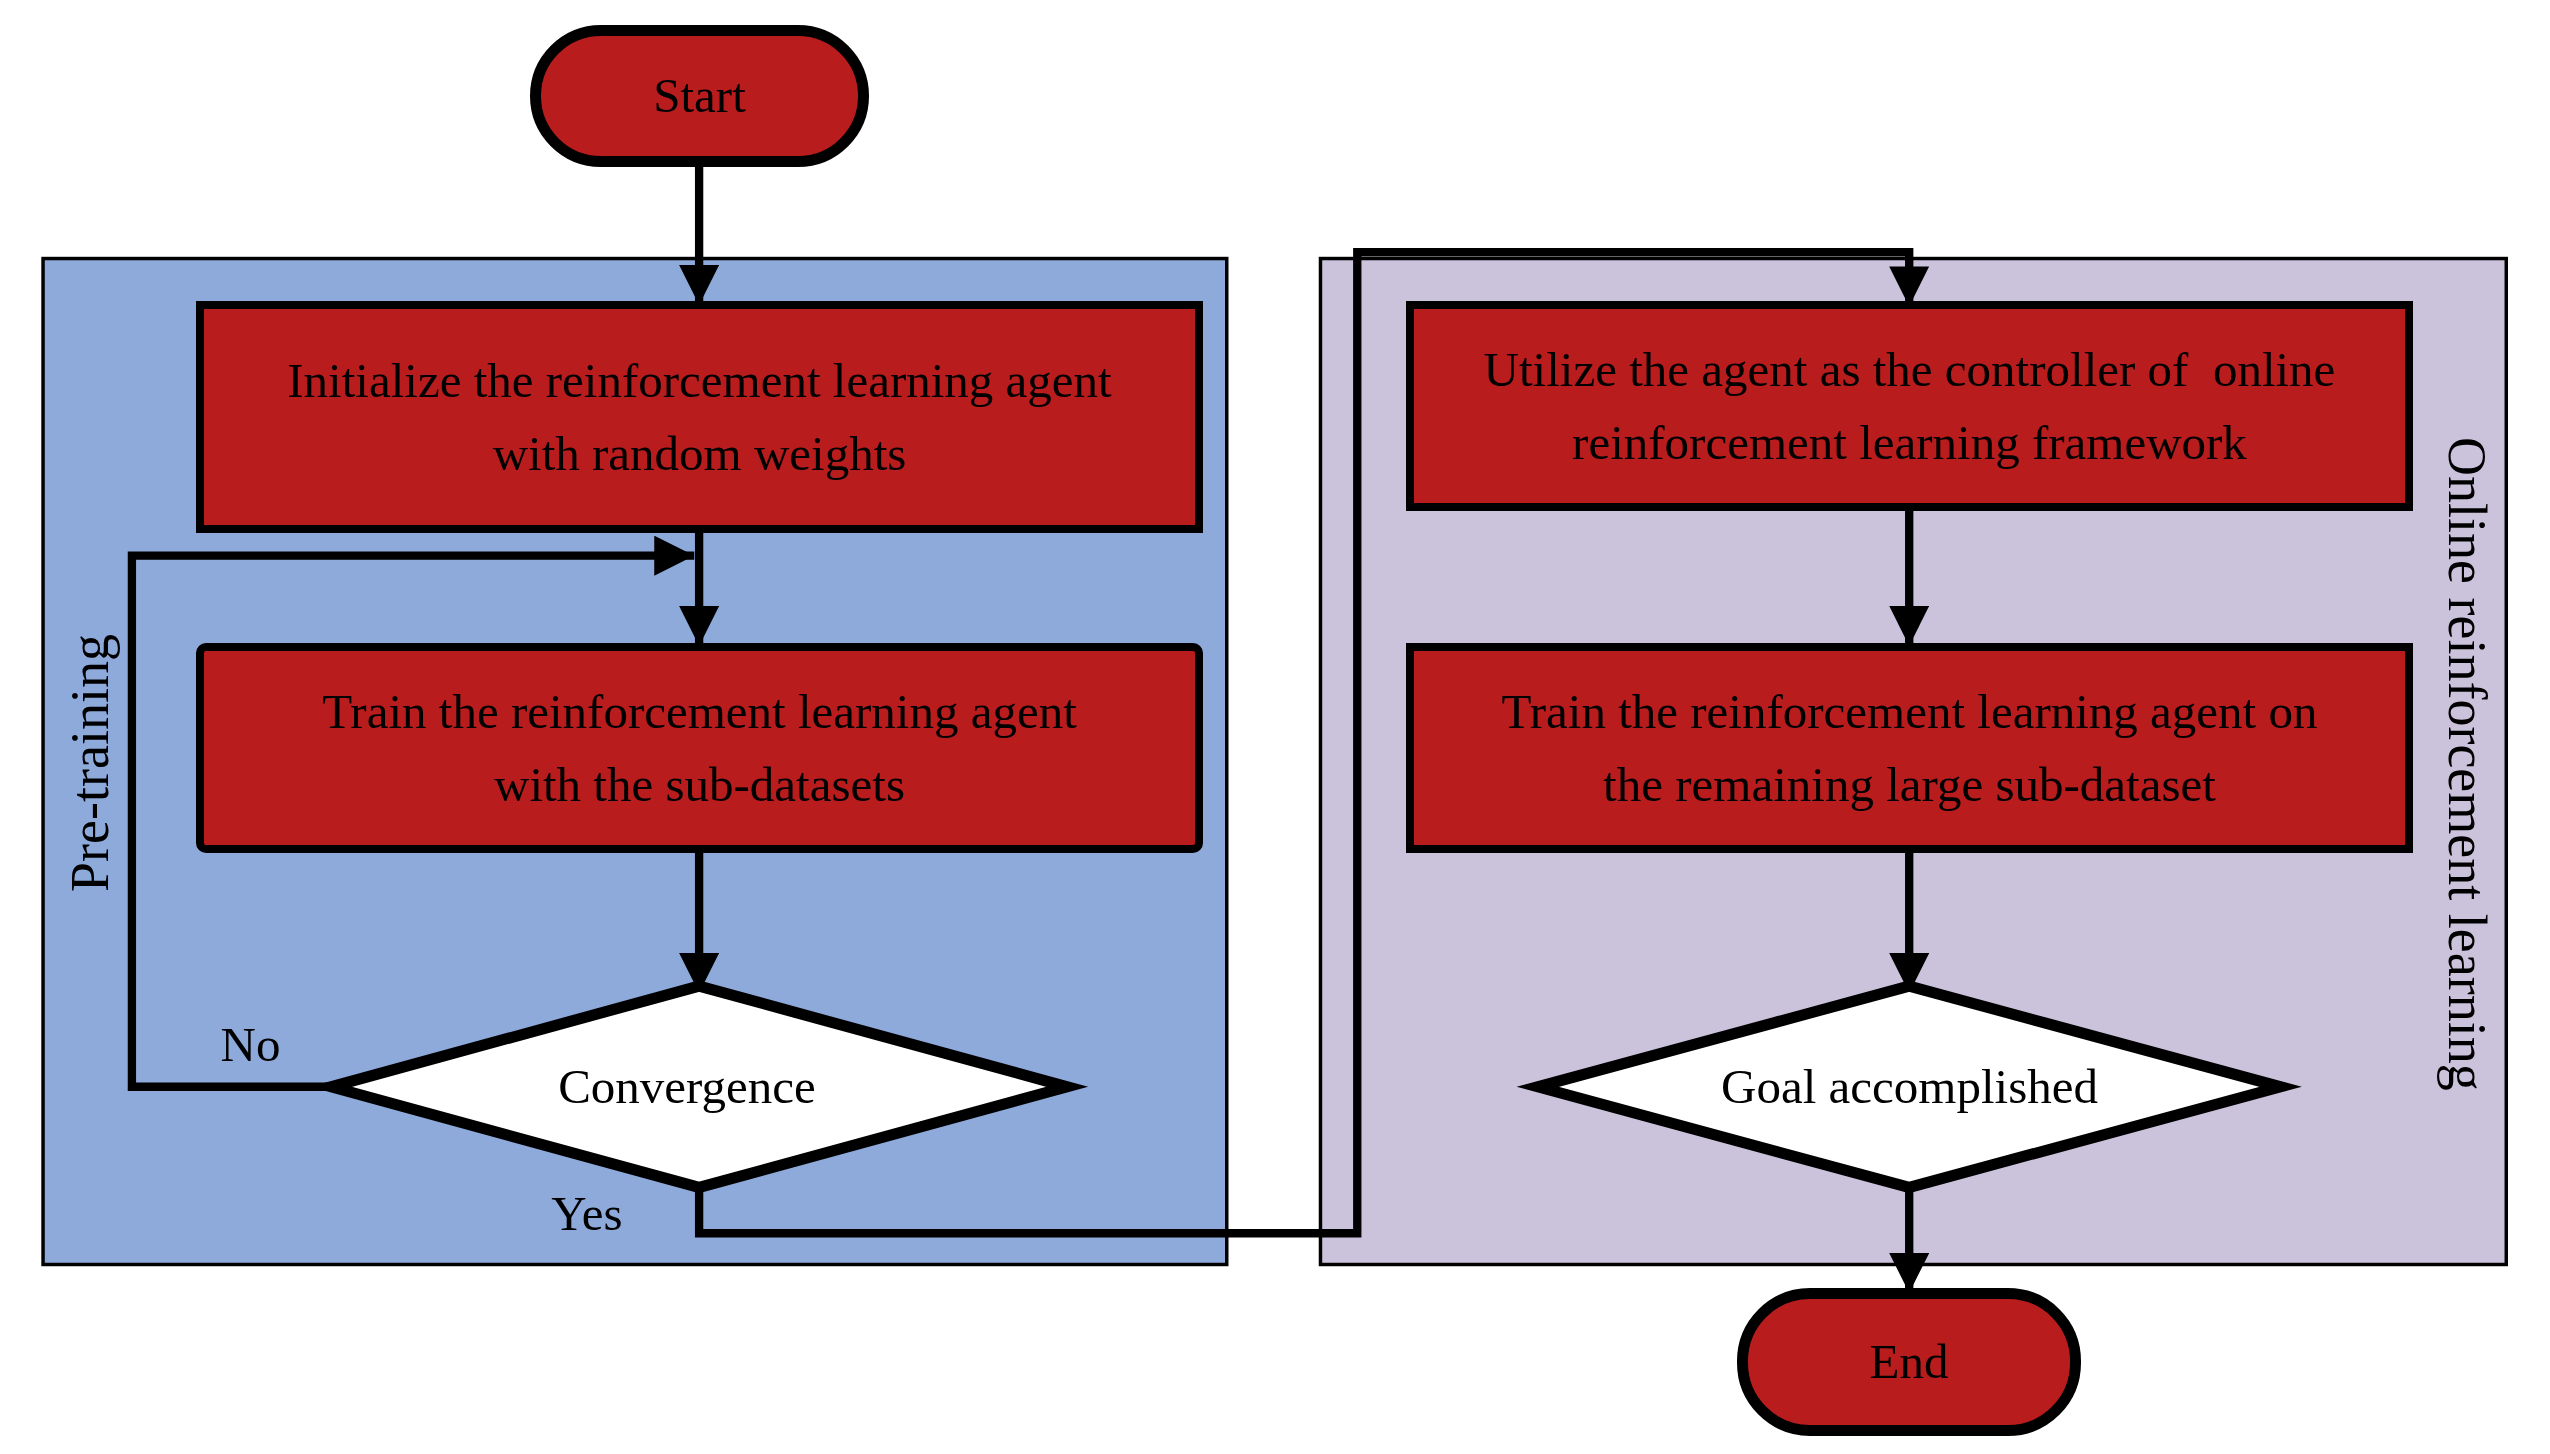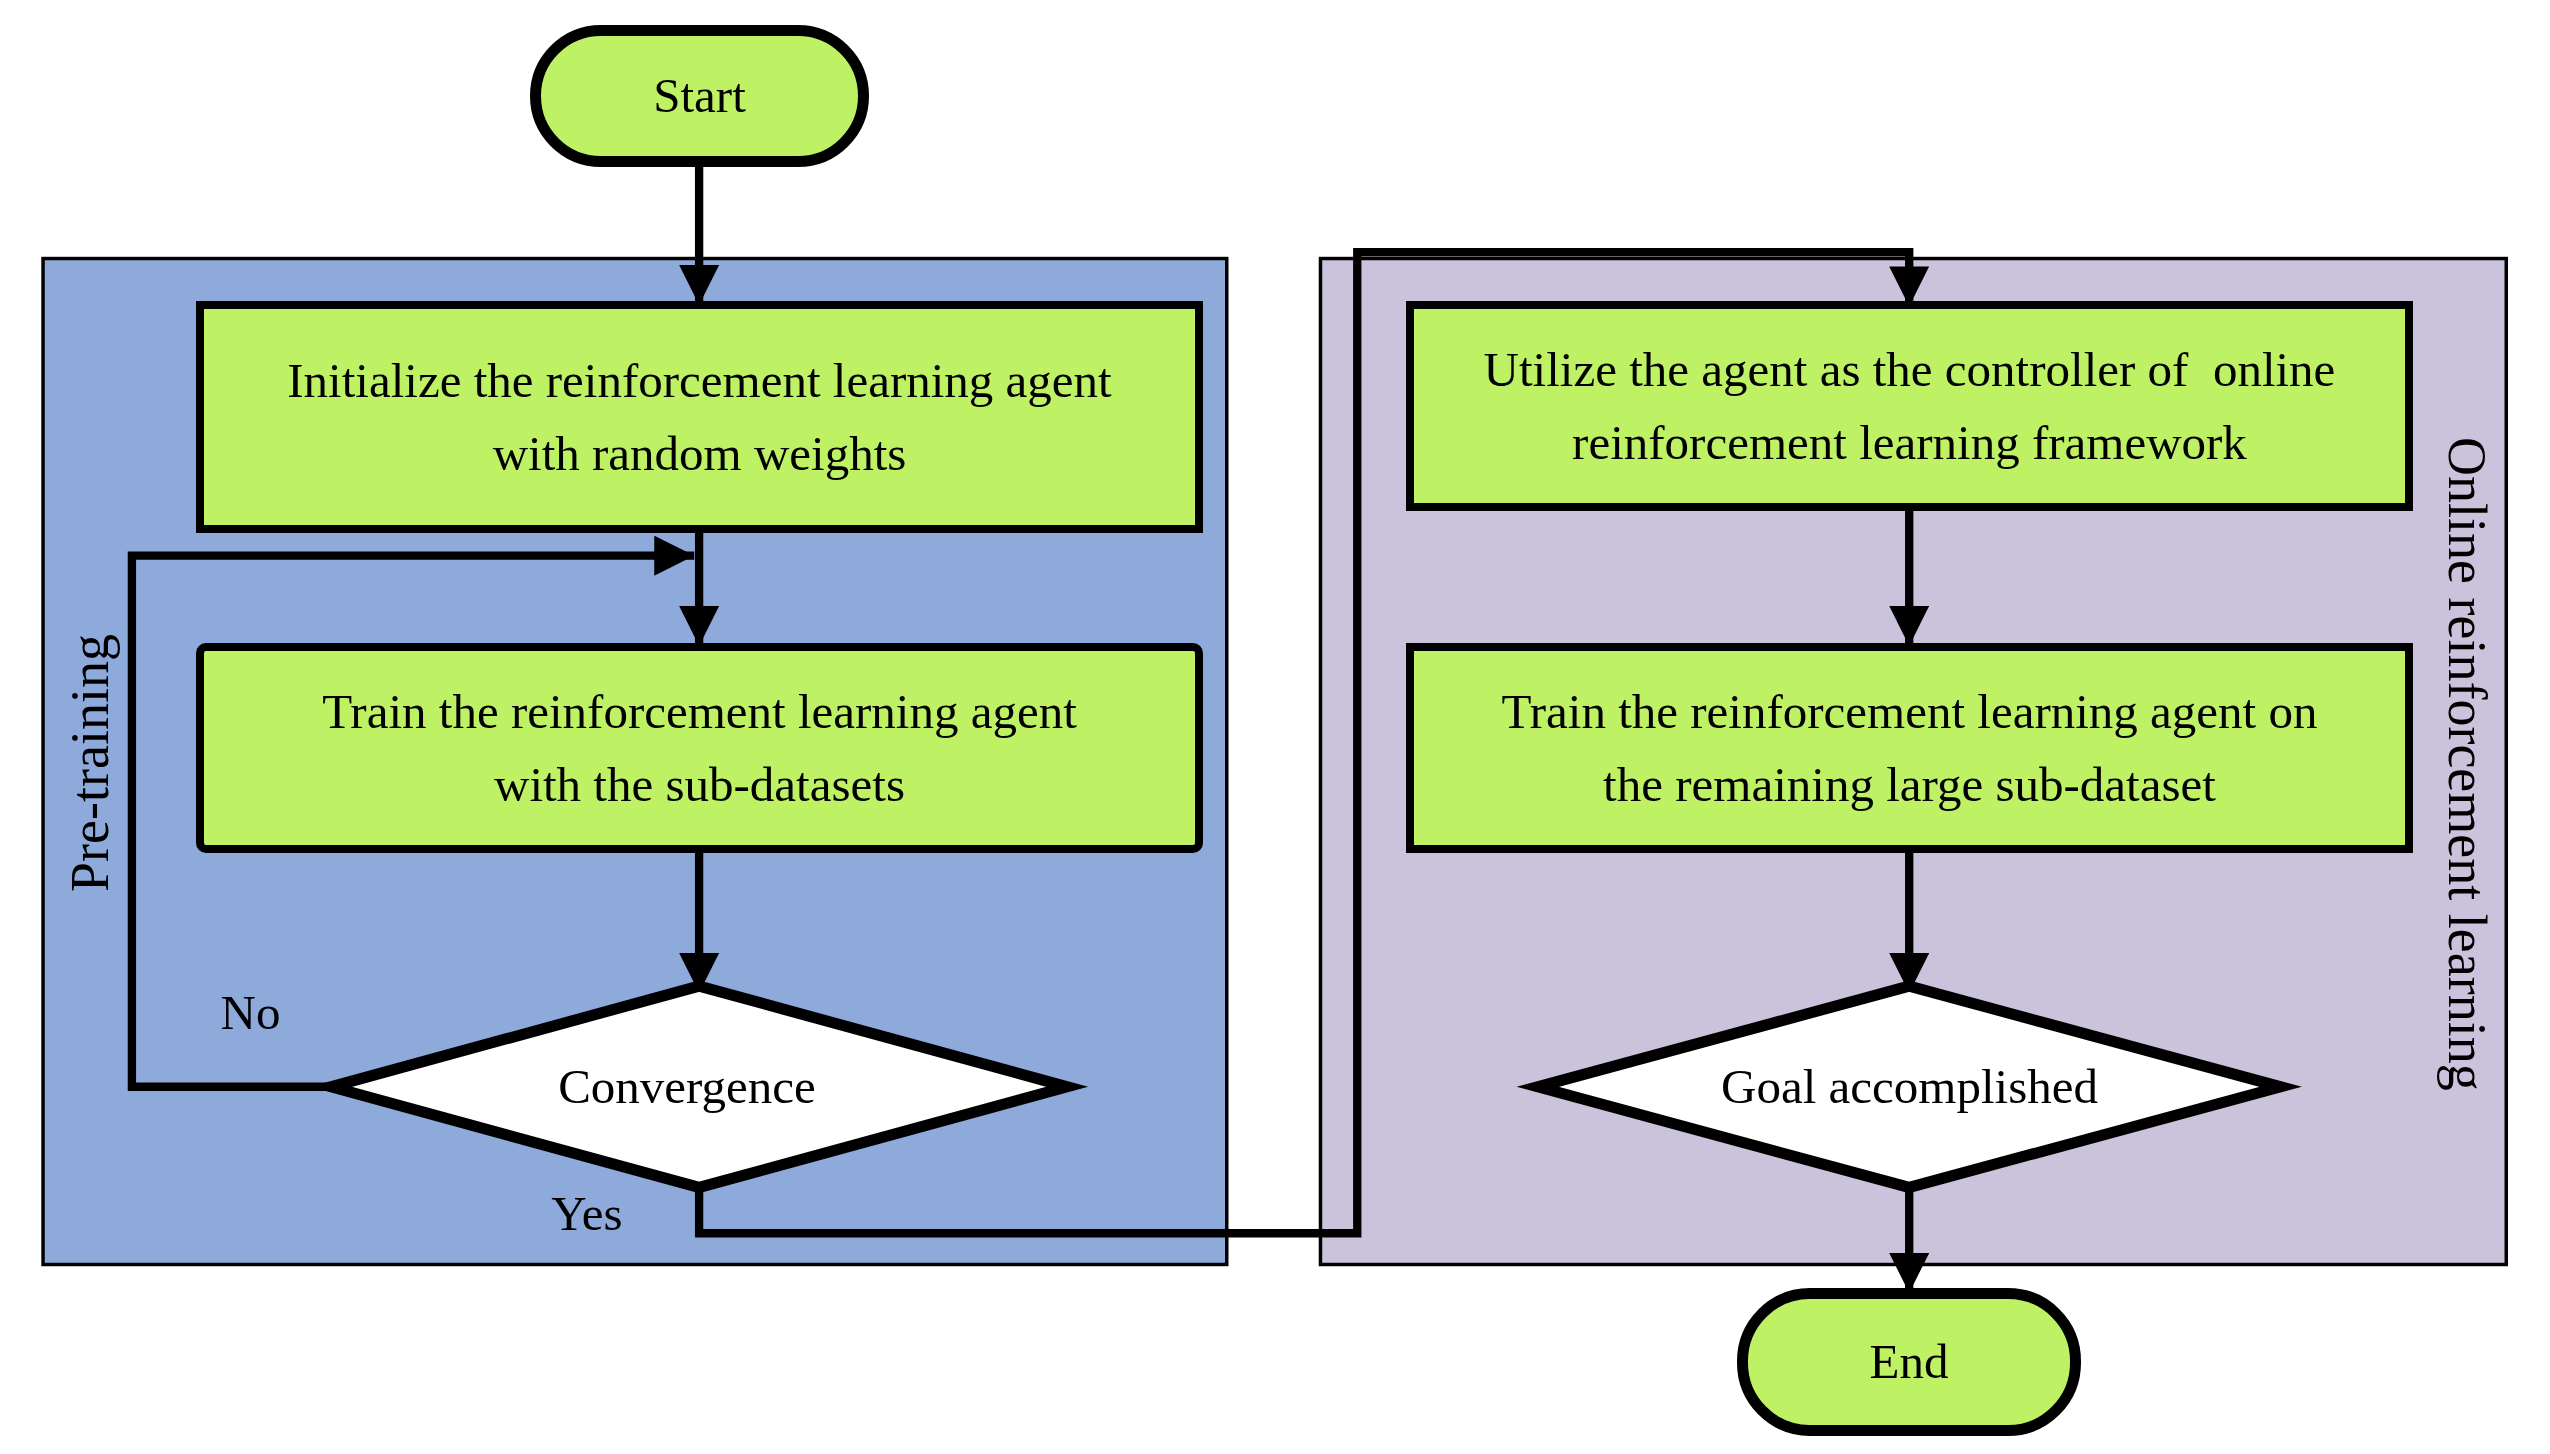--- a/index.html
+++ b/index.html
@@ -9,21 +9,21 @@
     background:#ffffff;
     font-family:"Liberation Serif","DejaVu Serif",serif;
     color:#000;
     overflow:hidden;
   }
   svg.layer{position:absolute;left:0;top:0;width:2550px;height:1455px;}
   .node{
     position:absolute;
     display:flex;align-items:center;justify-content:center;
     text-align:center;
-    background:#bef264;
+    background:#b91c1c;
     border:8.3px solid #000;
     box-sizing:border-box;
     font-size:49px;
     line-height:1.5;
   }
   .terminal{
     border-width:11px;
     border-radius:73px;
   }
   .free-label{
@@ -97,21 +97,21 @@
 the remaining large sub-dataset</span>
   </div>
 
   <div class="free-label" style="left:319px;top:986px;width:736px;height:201px;">
     <span>Convergence</span>
   </div>
   <div class="free-label" style="left:1538px;top:986px;width:743px;height:201px;">
     <span>Goal accomplished</span>
   </div>
 
-  <div class="free-label" style="left:174px;top:975px;width:153px;height:76px;text-align:right;">
+  <div class="free-label" style="left:174px;top:1007px;width:153px;height:76px;text-align:right;">
     <span>No</span>
   </div>
   <div class="free-label" style="left:507px;top:1176px;width:160px;height:76px;">
     <span>Yes</span>
   </div>
 
   <div class="v-label flip" style="left:48px;top:444px;width:83px;height:639px;">
     <span>Pre-training</span>
   </div>
   <div class="v-label" style="left:2425px;top:385px;width:83px;height:757px;">

